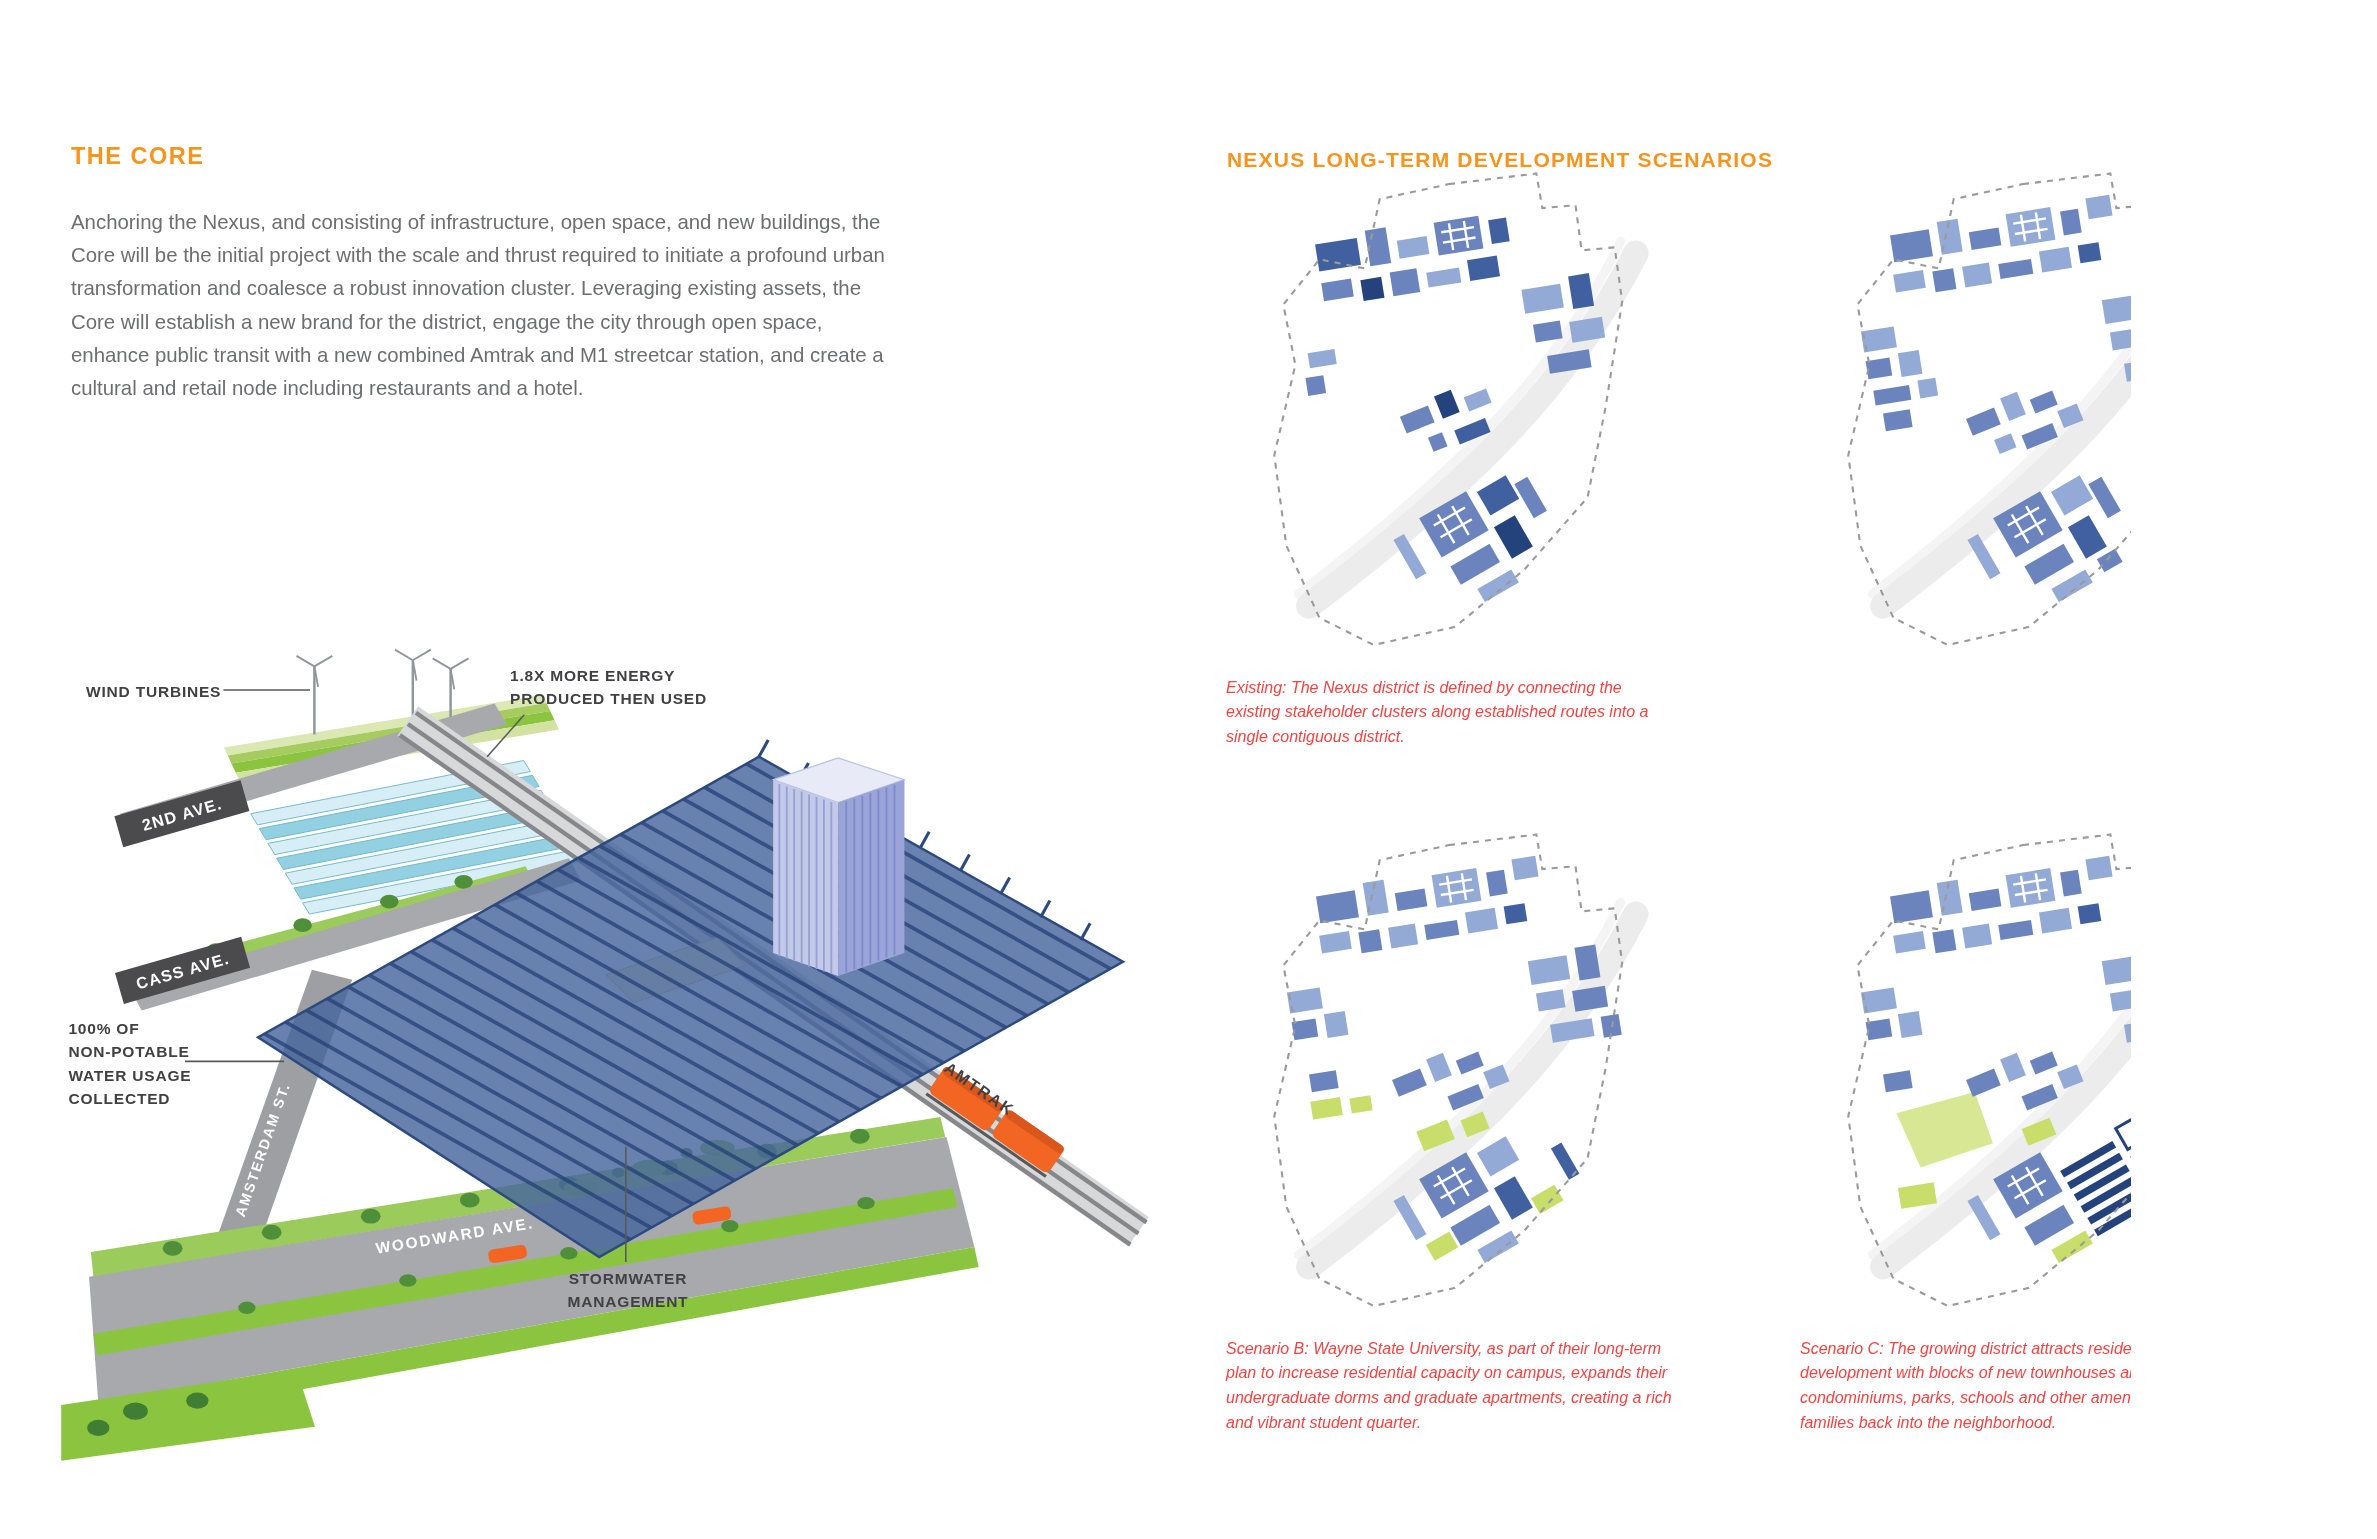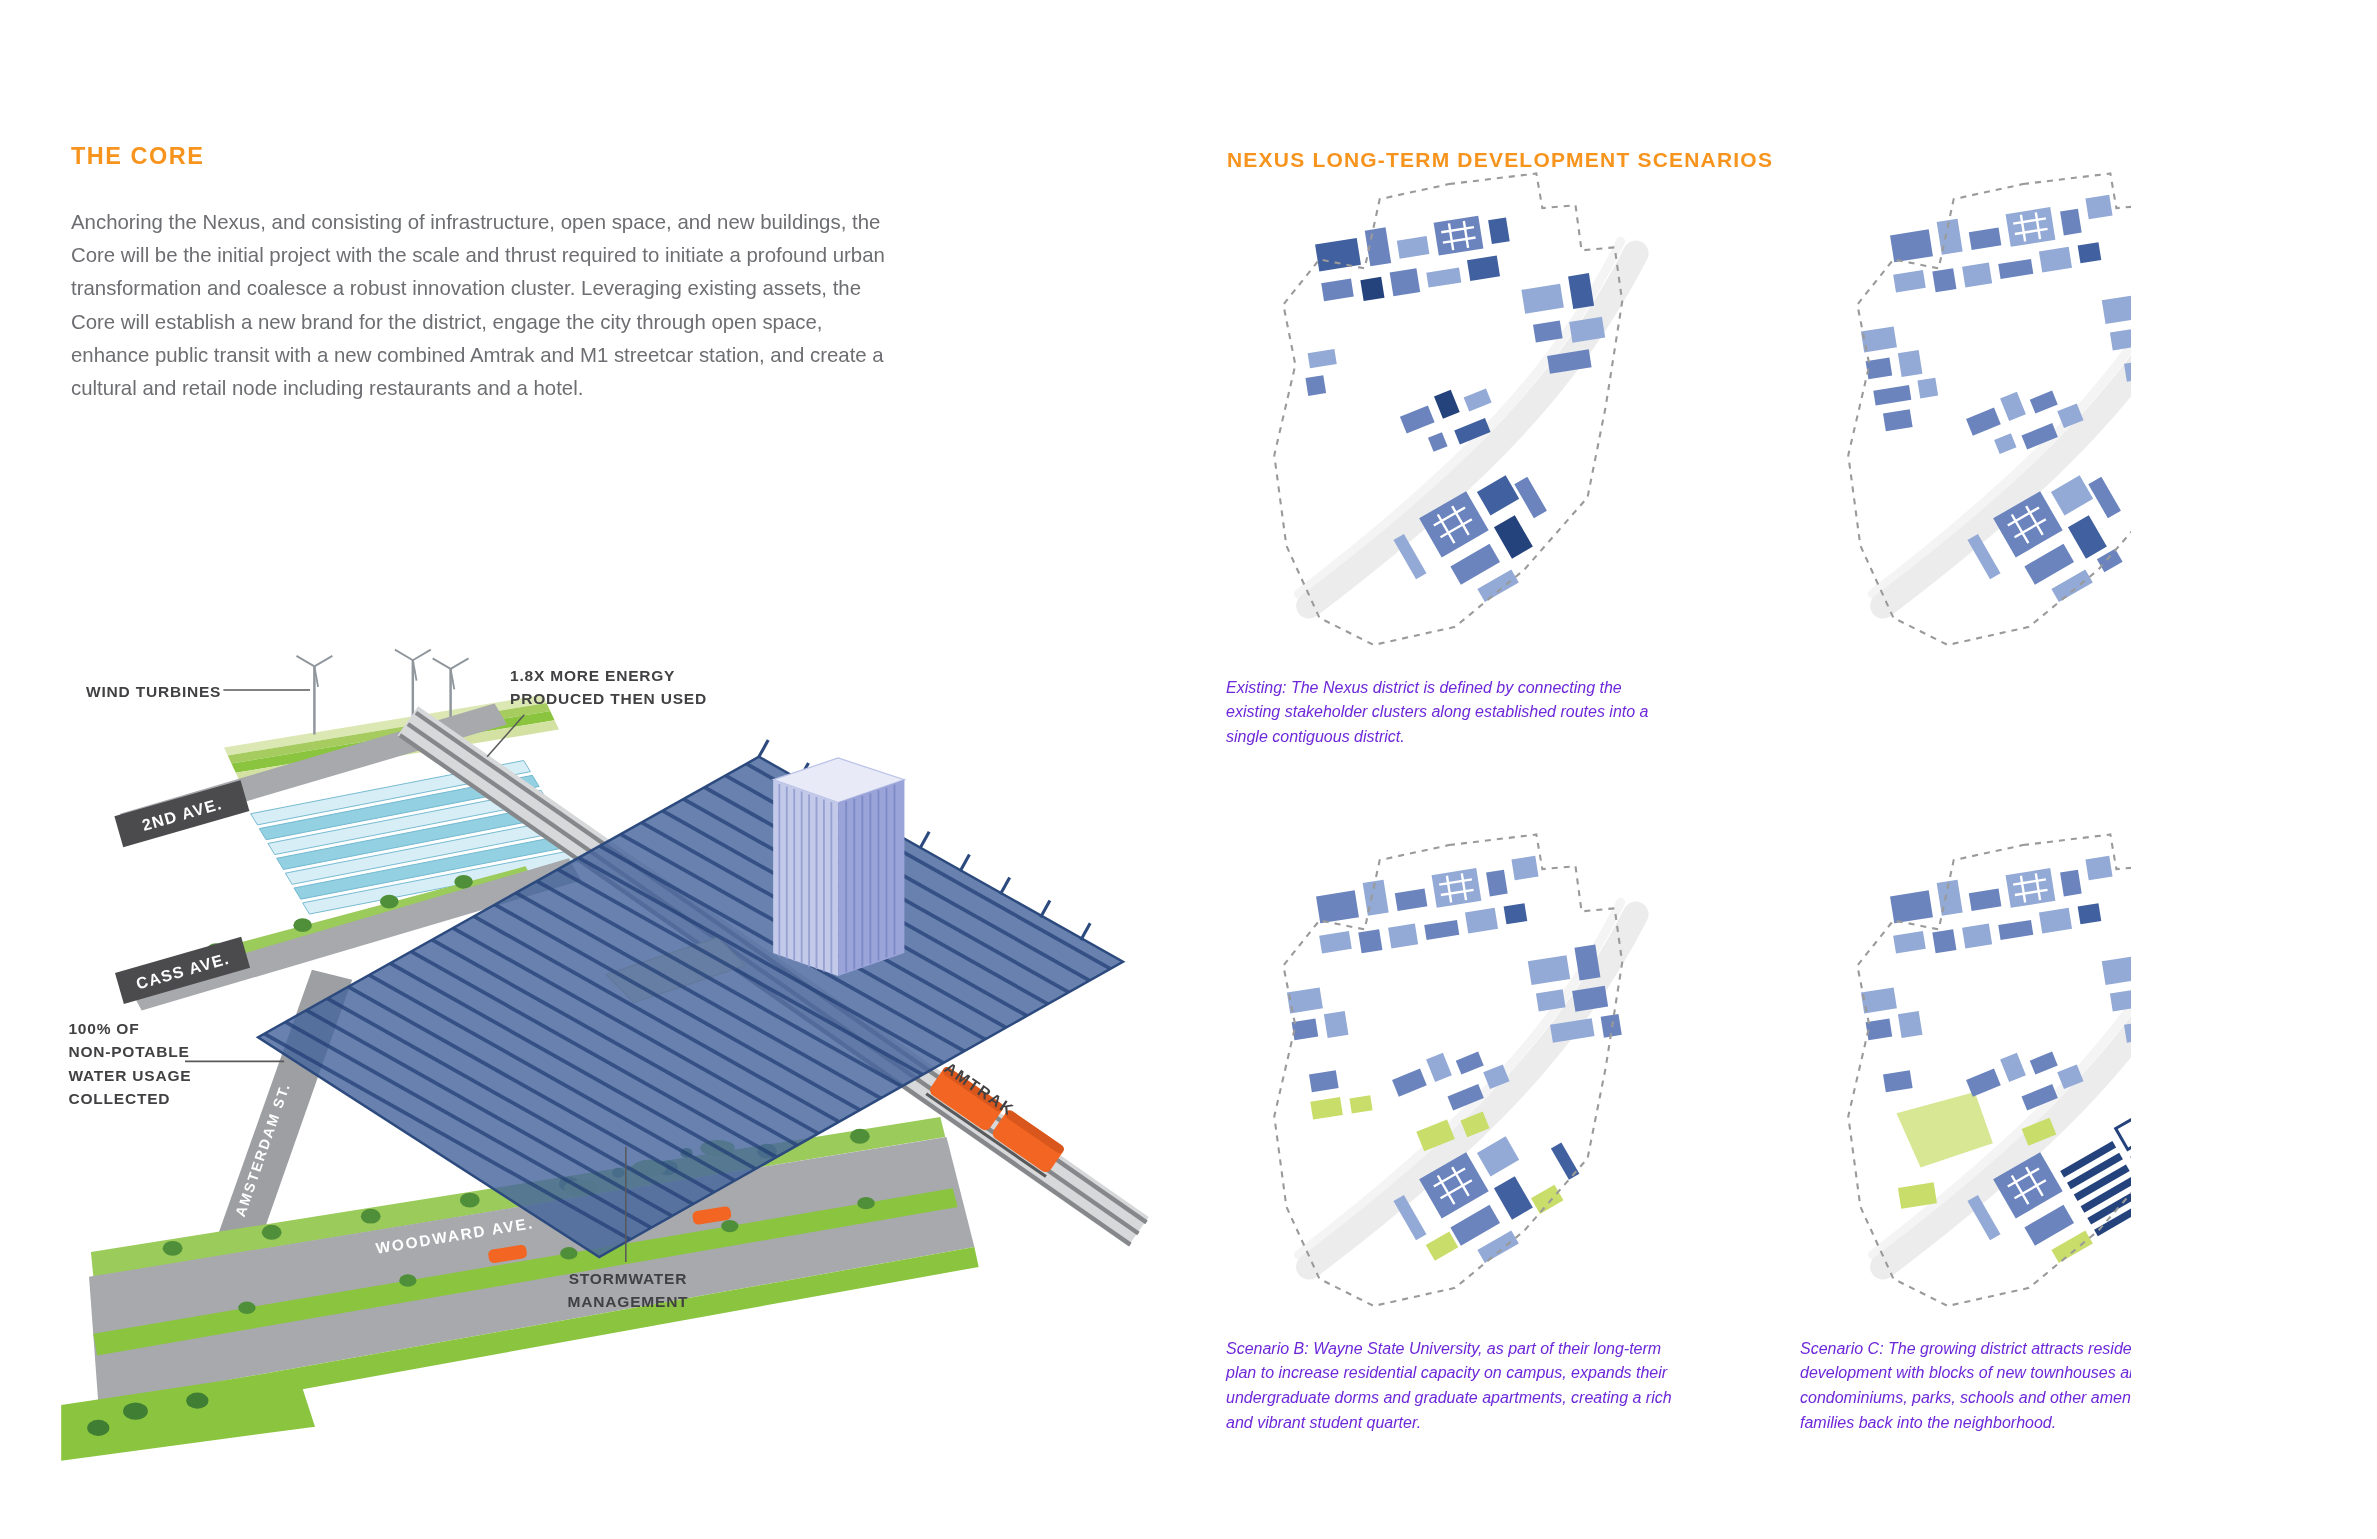--- a/index.html
+++ b/index.html
@@ -15,21 +15,21 @@
   .axon svg{position:absolute;left:0;top:0;}
   .ann{position:absolute;font-size:15.5px;font-weight:bold;color:#414042;
        letter-spacing:0.8px;line-height:1.5;white-space:pre-line;}
   .ann.center{text-align:center;}
 
   .scen-title{position:absolute;left:1227px;top:131px;font-size:21px;font-weight:bold;
               letter-spacing:1.2px;color:#F7941E;}
   .scen-fig{position:absolute;width:471px;margin:0;}
   .scen-fig svg{display:block;}
   .scen-fig figcaption{margin-top:18.6px;width:448px;font-size:16px;font-style:italic;
-                       color:#6d28d9;line-height:1.55;}
+                       color:#ef4444;line-height:1.55;}
   .pos-1{left:1226px;top:166px;}
   .pos-2{left:1800px;top:166px;}
   .pos-3{left:1226px;top:827px;}
   .pos-4{left:1800px;top:827px;}
 
   
   .b1{fill:#93A9D6}.b2{fill:#6B84BD}.b3{fill:#41609F}.b4{fill:#24427C}
   .gg{fill:#C9DD6A}
   .map-bound{fill:none;stroke:#9a9a9a;stroke-width:1.4;stroke-dasharray:4 4;}
   .map-band{fill:none;stroke:#ececec;stroke-width:17;stroke-linecap:round;}

